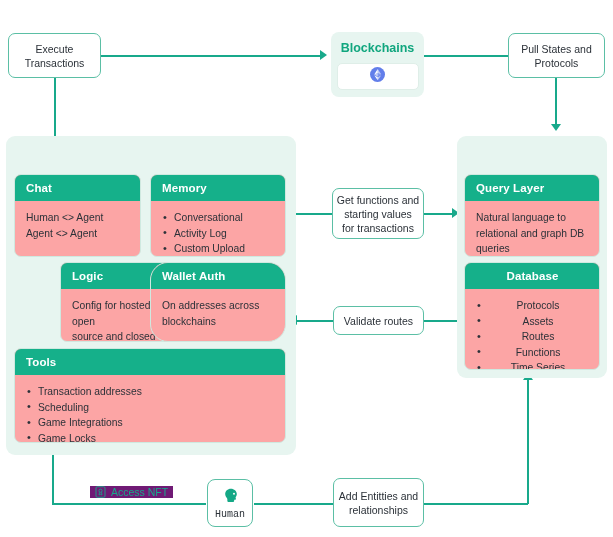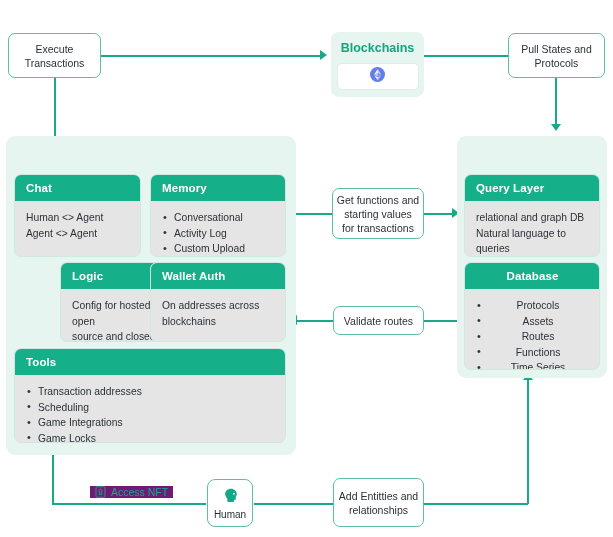--- a/index.html
+++ b/index.html
@@ -36,21 +36,21 @@
     position: absolute;
     color: #10a67e;
     font-size: 12.5px;
     font-weight: bold;
     letter-spacing: .1px;
   }
 
   
   .card {
     position: absolute;
-    background: #e5e5e5;
+    background: #fca5a5;
     border: 1px solid #cfe9e0;
     border-radius: 7px;
     overflow: hidden;
     z-index: 4;
   }
   .card-head {
     background: #15b08a;
     color: #ffffff;
     font-size: 11.5px;
     font-weight: bold;
@@ -215,21 +215,21 @@
 
   <div class="card" style="left:14px; top:262px; width:127px; height:80px;margin-left:46px;">
     <div class="card-head">Logic</div>
     <div class="card-body plain">
       <div>Config for hosted open</div>
       <div>source and closed source</div>
 
     </div>
   </div>
 
-  <div class="card" style="left:150px; top:262px; width:136px; height:80px;">
+  <div class="card" style="left:150px; top:262px; width:136px; height:80px;border-radius:18px;">
     <div class="card-head">Wallet Auth</div>
     <div class="card-body plain">
       <div>On addresses across</div>
       <div>blockchains</div>
     </div>
   </div>
 
   <div class="card" style="left:14px; top:348px; width:272px; height:95px;">
     <div class="card-head">Tools</div>
     <div class="card-body">
@@ -241,22 +241,22 @@
       </ul>
     </div>
   </div>
 
   <div class="panel" style="left:457px; top:136px; width:150px; height:242px;"></div>
   <div class="panel-title" style="left:470px; top:146px;">Wayfinder</div>
 
   <div class="card" style="left:464px; top:174px; width:136px; height:83px;">
     <div class="card-head">Query Layer</div>
     <div class="card-body plain">
+      <div>Natural language to</div>
       <div>relational and graph DB</div>
-      <div>Natural language to</div>
       <div>queries</div>
     </div>
   </div>
 
   <div class="card" style="left:464px; top:262px; width:136px; height:108px;text-align:center;">
     <div class="card-head">Database</div>
     <div class="card-body">
       <ul>
         <li>Protocols</li>
         <li>Assets</li>
@@ -290,21 +290,21 @@
     <span style="display:inline-flex;">
       <svg width="11" height="12" viewBox="0 0 14 16" aria-hidden="true">
         <rect x="1" y="1" width="12" height="14" rx="1.6" fill="none" stroke="#16a98a" stroke-width="1.2"></rect>
         <circle cx="7" cy="6.3" r="2.1" fill="none" stroke="#16a98a" stroke-width="1.1"></circle>
         <path d="M5.6 8.3L5.1 12l1.9-1 1.9 1-.5-3.7" fill="none" stroke="#16a98a" stroke-width="1.1" stroke-linejoin="round"></path>
       </svg>
     </span>
     <span>Access NFT</span>
   </div>
 
-  <div class="human" style="left:207px; top:479px;">
+  <div class="human" style="left:207px; top:479px;font-family:Liberation Mono, monospace;">
     <span style="display:inline-flex;">
       <svg width="19" height="19" viewBox="0 0 24 24" aria-hidden="true">
         <path d="M12.4 2.2c-4 0-7.1 2.9-7.1 6.7 0 1.9.8 3.4 1.9 4.6.5.6.8 1.1.8 1.9v2.1c0 .9.7 1.6 1.6 1.6h5.4c.9 0 1.6-.7 1.6-1.6v-1.3h1.1c.7 0 1.2-.6 1.1-1.3l-.4-2.1c1-1.1 1.6-2.5 1.6-4C19.9 5.2 16.6 2.2 12.4 2.2z" fill="#14a886"></path>
         <circle cx="16.4" cy="8.6" r="1.25" fill="#ffffff"></circle>
       </svg>
     </span>
     <span class="human-label">Human</span>
   </div>
 
 </div>

